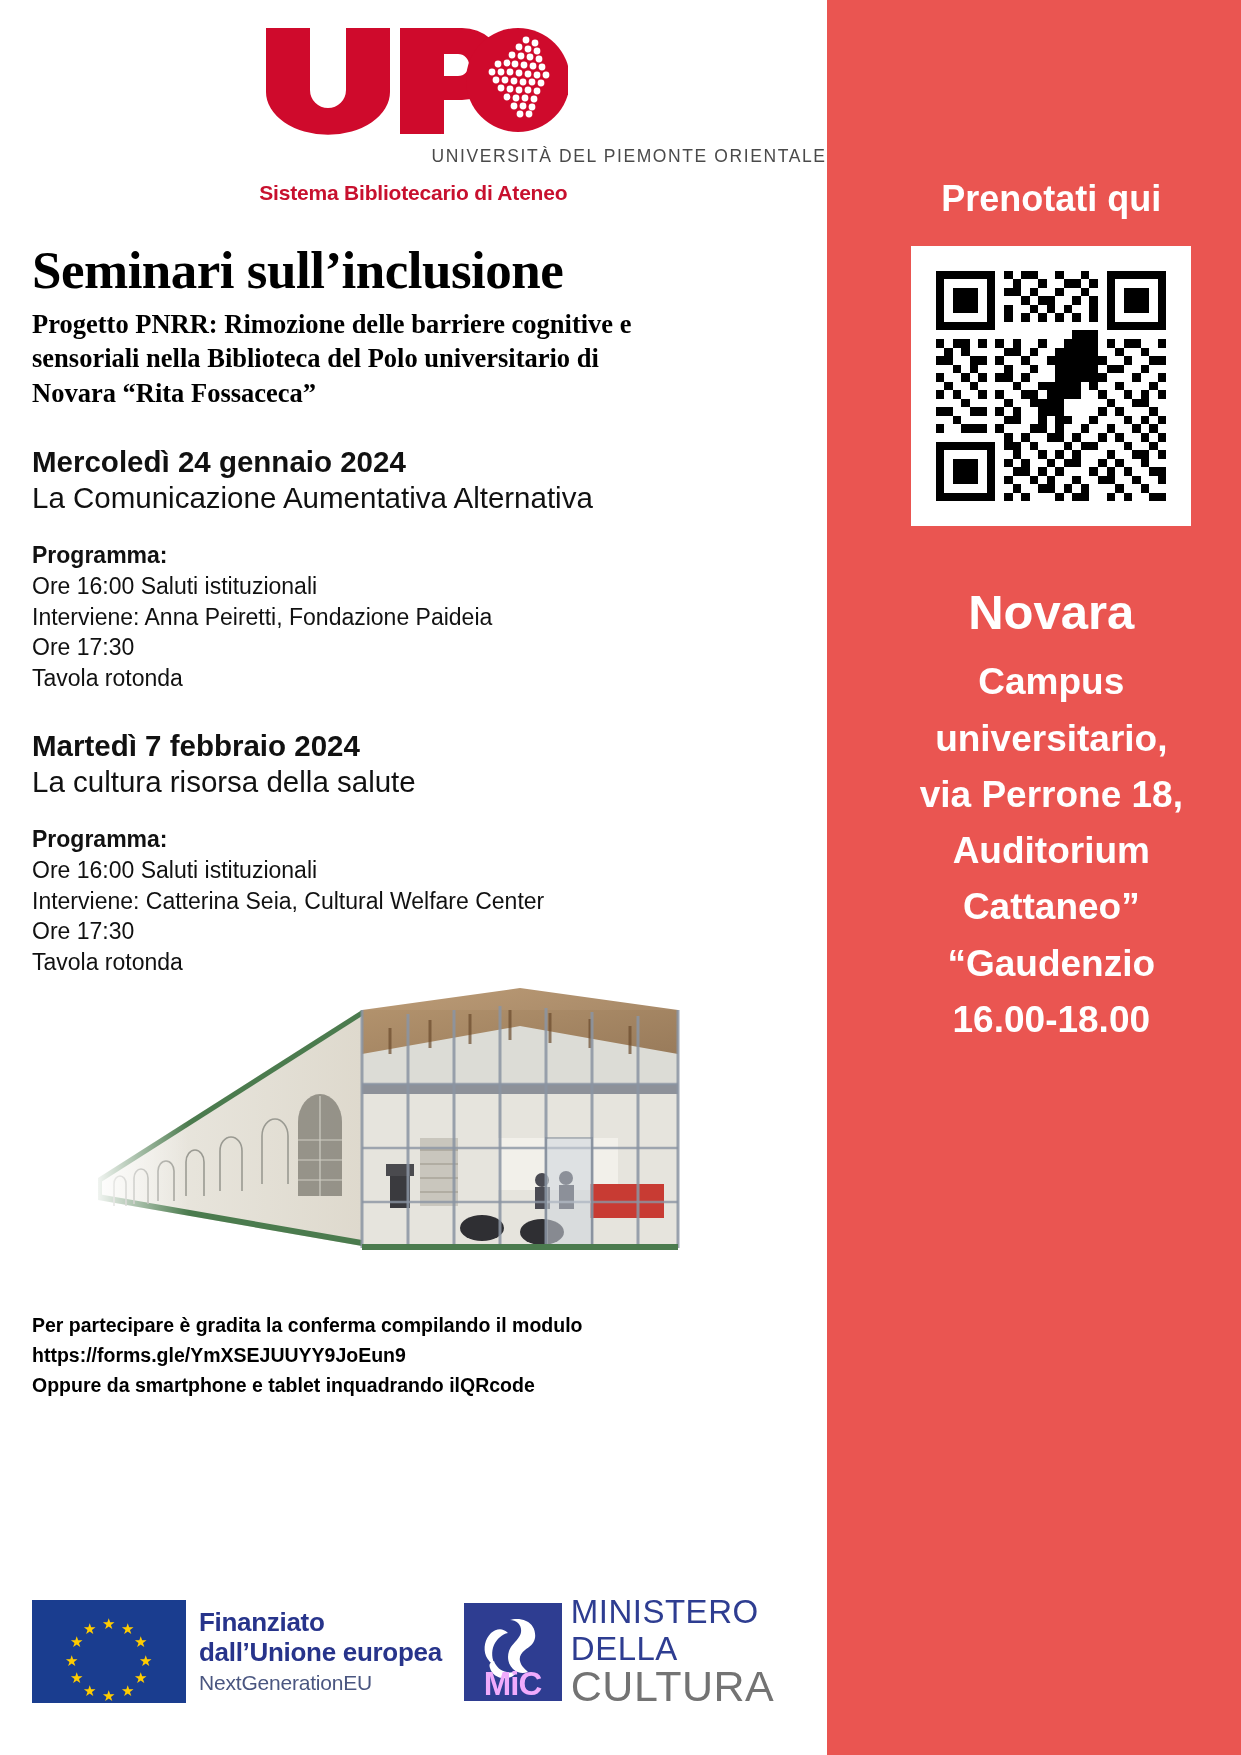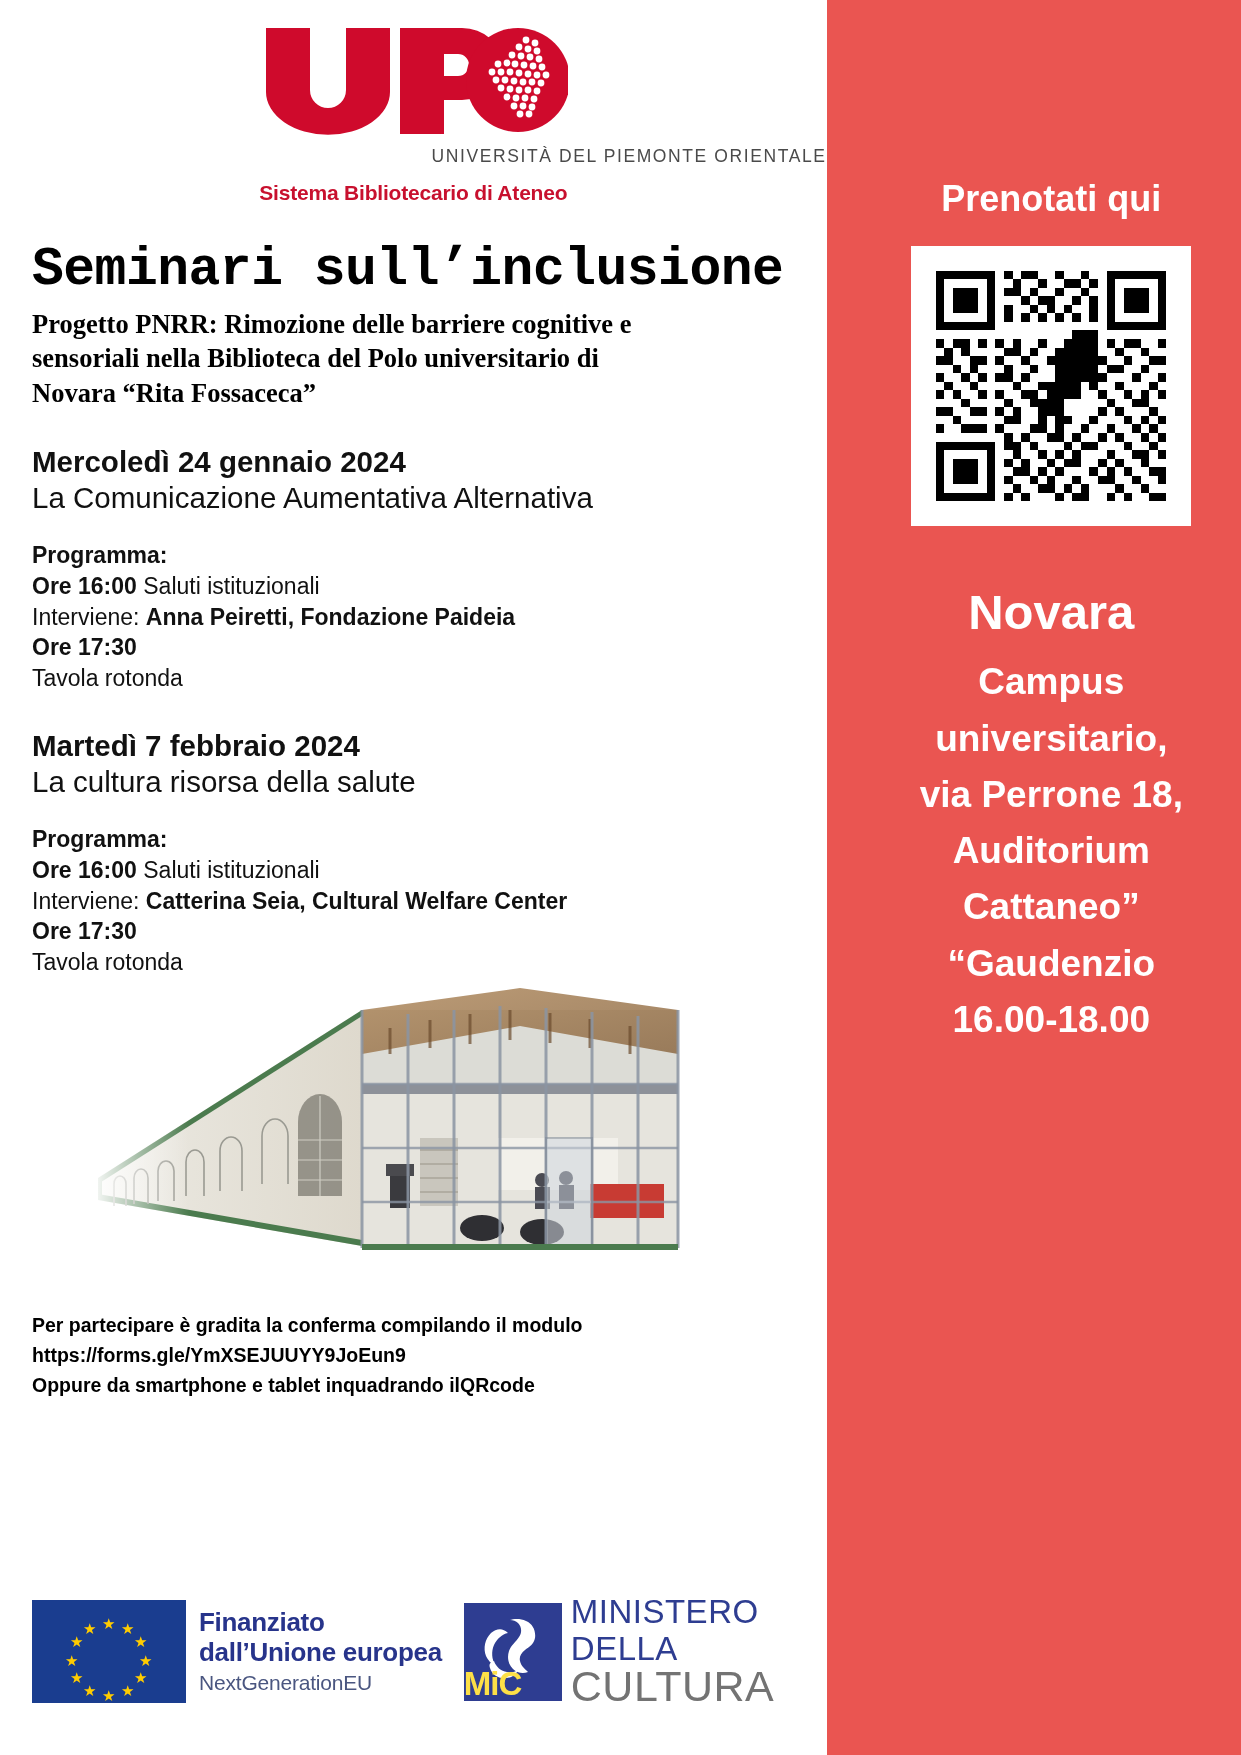--- a/index.html
+++ b/index.html
@@ -30,21 +30,21 @@
   }
   .sba{
     text-align:center;color:#c8102e;font-weight:bold;
     font-size:21px;margin-top:14px;letter-spacing:-0.2px;
     font-family:"Liberation Sans", sans-serif;
   }
 
   
   .body-text{padding:0 28px 0 32px;}
   .main-title{
-    font-family:Liberation Mono, monospace;
+    font-family:Liberation Serif, serif;
     font-weight:bold;font-size:53px;color:#000;
     margin-top:38px;line-height:1.05;letter-spacing:-0.5px;
   }
   .sub-desc{
     font-family:"Liberation Serif", serif;
     font-weight:bold;font-size:26.5px;color:#000;
     line-height:1.30;margin-top:8px;
   }
 
   .ev-date{
@@ -59,21 +59,21 @@
   }
   .prog-head{
     font-family:"Liberation Sans", sans-serif;
     font-weight:bold;font-size:23px;color:#111;margin-top:24px;
     line-height:1.34;
   }
   .prog-line{
     font-family:"Liberation Sans", sans-serif;
     font-size:23px;color:#111;line-height:1.34;font-weight:400;
   }
-  .prog-line b{font-weight:bold;}
+  .prog-line b{font-weight:normal;}
 
   
   .photo{
     position:absolute;left:90px;top:988px;width:600px;height:300px;
   }
 
   .footer-note{
     position:absolute;left:32px;top:1310px;width:720px;
     font-family:"Liberation Sans", sans-serif;
     font-weight:bold;font-size:19.5px;color:#000;line-height:1.55;
@@ -91,21 +91,21 @@
     font-family:"Liberation Sans", sans-serif;font-weight:bold;
     font-size:26px;color:#27348b;line-height:1.14;letter-spacing:-0.3px;
   }
   .eu-t2{
     font-family:"Liberation Sans", sans-serif;font-weight:400;
     font-size:21px;color:#4a5680;margin-top:3px;letter-spacing:-0.2px;
   }
   .mic-logo{display:flex;align-items:center;gap:9px;}
   .mic-mark{width:98px;height:98px;background:#2e3d91;position:relative;overflow:hidden;}
   .mic-mark .mic-word{
-    position:absolute;left:0;bottom:-2px;color:#fde047;
+    position:absolute;left:20px;bottom:-2px;color:#f0abfc;
     font-family:"Liberation Sans", sans-serif;font-weight:bold;font-size:33px;
     letter-spacing:-1px;
   }
   .mic-text{display:flex;flex-direction:column;}
   .mic-l1,.mic-l2{
     font-family:"Liberation Sans", sans-serif;font-weight:400;
     color:#2e3d91;letter-spacing:0.5px;line-height:1.0;
   }
   .mic-l1{font-size:33px;}
   .mic-l2{font-size:33px;margin-top:4px;}

